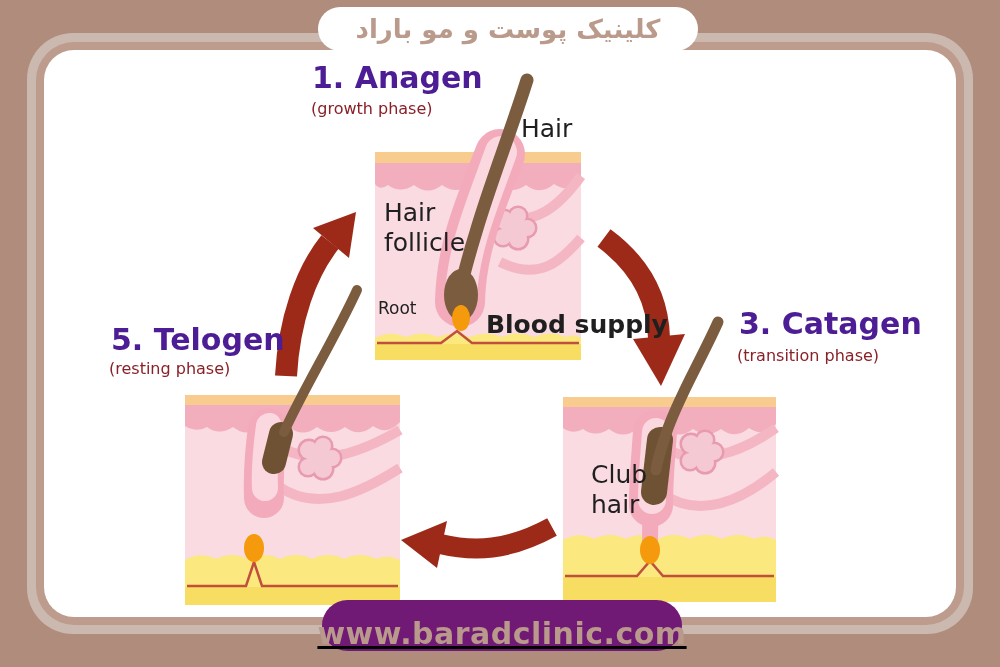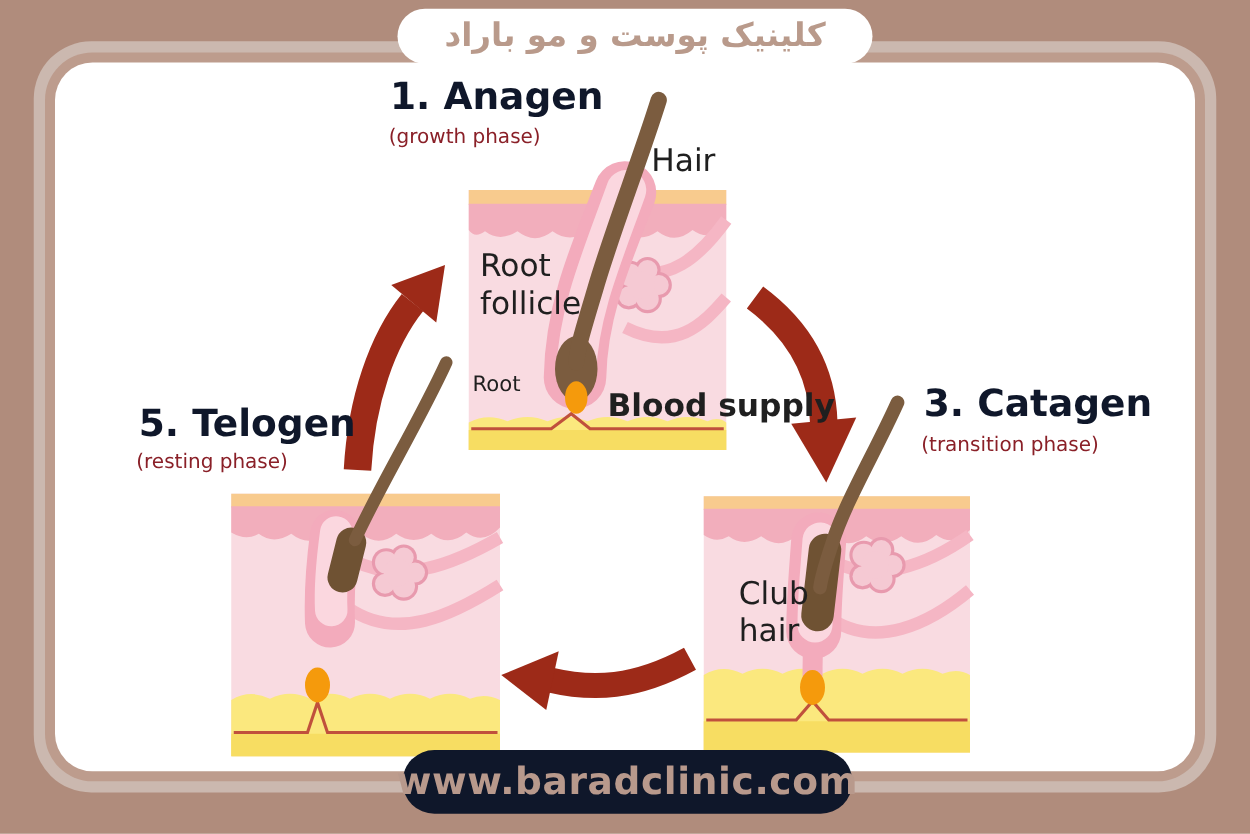--- a/index.html
+++ b/index.html
@@ -7,27 +7,27 @@
   .screen{position:relative;width:1000px;height:667px;background:#b08c7c;}
 
   
   .card-ring-outer{position:absolute;left:27px;top:33px;width:946px;height:601px;background:#cbb8af;border-radius:46px;}
   .card-ring-mid{position:absolute;inset:9px;background:#bd9c8d;border-radius:38px;}
   .card-inner{position:absolute;inset:8px;background:#ffffff;border-radius:30px;}
 
   
   .top-pill{position:absolute;left:318px;top:7px;width:380px;height:44px;background:#ffffff;border-radius:23px;display:flex;align-items:center;justify-content:center;z-index:6;}
   .top-pill .txt{color:#b99a8b;font-weight:bold;font-size:26px;direction:rtl;white-space:nowrap;}
-  .bottom-pill{position:absolute;left:322px;top:600px;width:360px;height:51px;background:#0f172a;border-radius:26px;display:flex;align-items:center;justify-content:center;z-index:6;}
+  .bottom-pill{position:absolute;left:322px;top:600px;width:360px;height:51px;background:#701a75;border-radius:26px;display:flex;align-items:flex-end;justify-content:center;z-index:6;text-decoration:underline;}
   .bottom-pill .txt{color:#b8998c;font-weight:bold;font-size:30px;letter-spacing:.5px;white-space:nowrap;}
 
   .diagram-svg{position:absolute;left:0;top:0;width:1000px;height:667px;z-index:2;}
 
   
-  .phase-title{position:absolute;color:#0f172a;font-weight:bold;font-size:30px;z-index:4;white-space:nowrap;}
+  .phase-title{position:absolute;color:#4c1d95;font-weight:bold;font-size:30px;z-index:4;white-space:nowrap;}
   .phase-sub{position:absolute;color:#8a2028;font-size:16px;z-index:4;white-space:nowrap;}
   .lbl{position:absolute;color:#1f1f1f;font-size:25px;line-height:30px;z-index:4;}
 </style>
 </head>
 <body>
 
 <div class="screen">
 
   <div class="card-ring-outer">
     <div class="card-ring-mid">
@@ -123,18 +123,18 @@
   </div>
 
   <div class="phase-title" style="left:312px;top:60px;">1. Anagen</div>
   <div class="phase-sub" style="left:311px;top:99px;">(growth phase)</div>
   <div class="phase-title" style="left:739px;top:306px;">3. Catagen</div>
   <div class="phase-sub" style="left:737px;top:346px;">(transition phase)</div>
   <div class="phase-title" style="left:111px;top:322px;">5. Telogen</div>
   <div class="phase-sub" style="left:109px;top:359px;">(resting phase)</div>
 
   <div class="lbl" style="left:521px;top:114px;">Hair</div>
-  <div class="lbl" style="left:384px;top:198px;width:100px;">Root follicle</div>
+  <div class="lbl" style="left:384px;top:198px;width:100px;">Hair follicle</div>
   <div class="lbl" style="left:378px;top:293px;font-size:17px;">Root</div>
   <div class="lbl" style="left:486px;top:310px;font-weight:bold;">Blood supply</div>
   <div class="lbl" style="left:591px;top:460px;width:80px;">Club hair</div>
 
 </div>
 
 </body></html>

